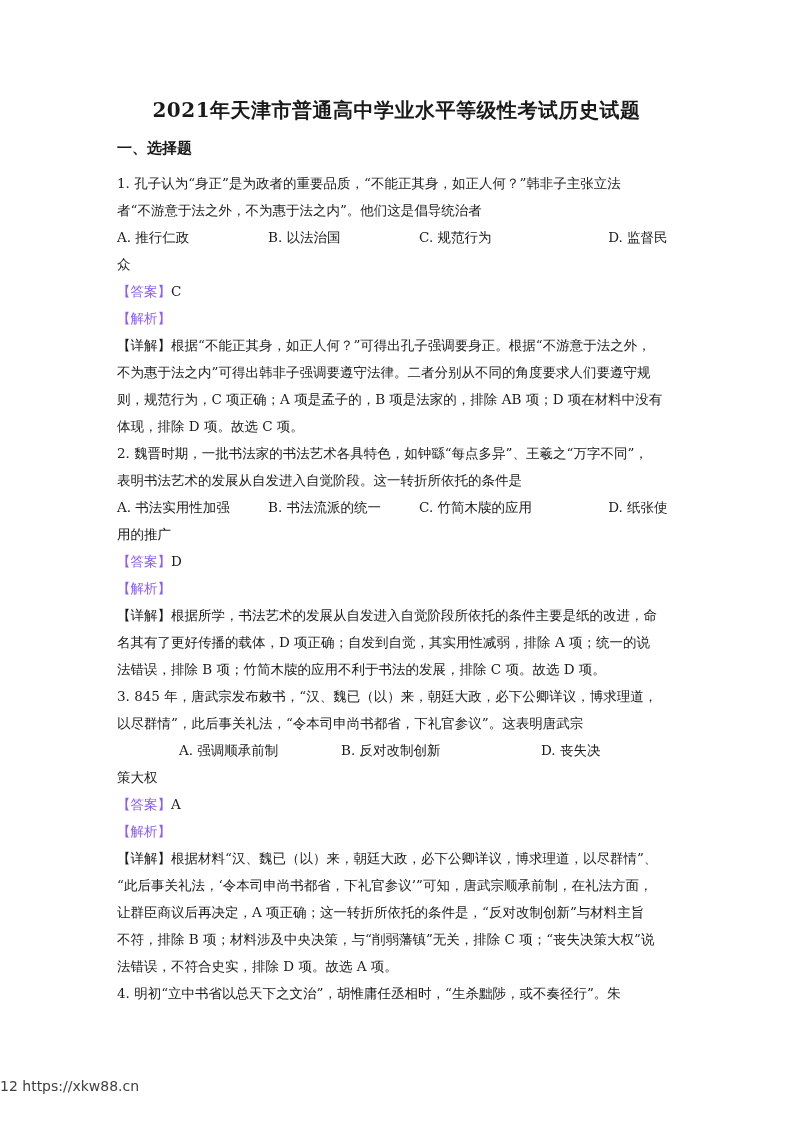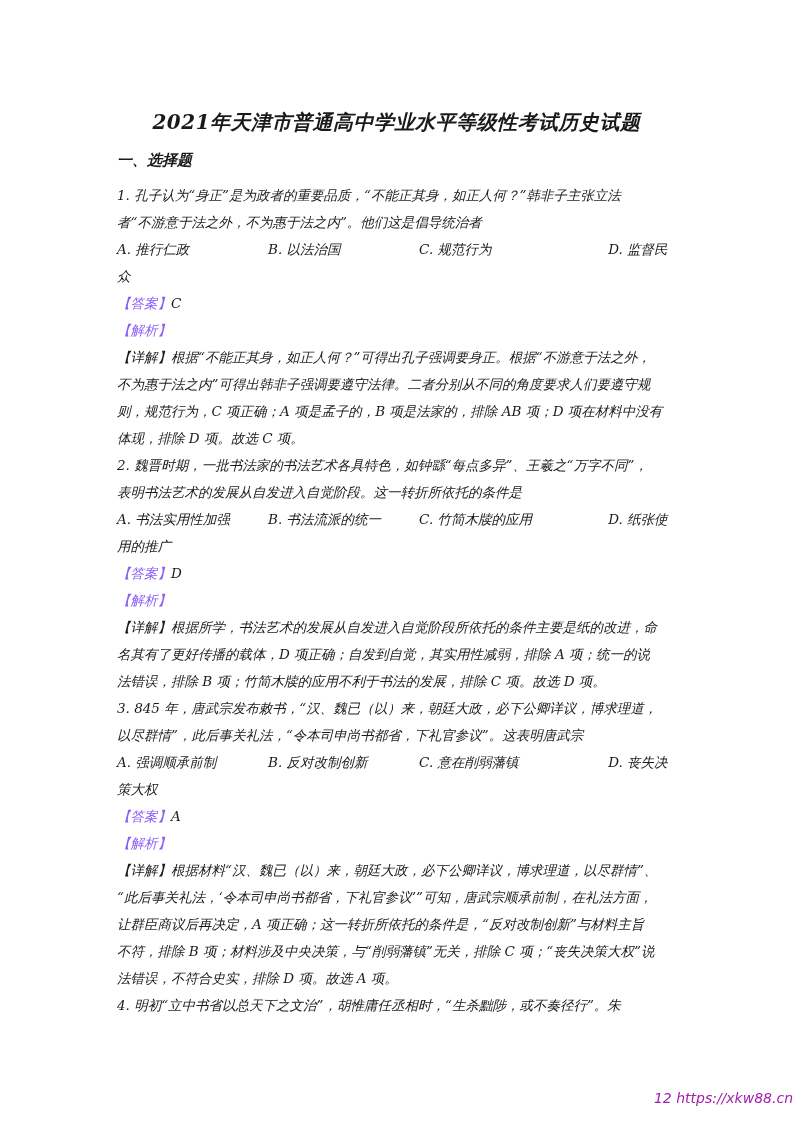--- a/index.html
+++ b/index.html
@@ -1,30 +1,30 @@
 <!DOCTYPE html>
 <html><head>
 <meta charset="utf-8">
 <style>
   html, body { margin: 0; padding: 0; background: #ffffff; }
   body { width: 793px; height: 1122px; position: relative; overflow: hidden;
          font-family: "DejaVu Serif", "Liberation Serif", serif; color: #1a1a1a; }
-  .page { position: absolute; left: 0; top: 12px; width: 793px; height: 815px; font-style: italic; }
+  .page { position: absolute; left: 0; top: 0; width: 793px; height: 815px; }
   .title { position: absolute; top: 97px; left: 0; width: 793px; text-align: center;
            font-size: 20px; font-weight: bold; letter-spacing: 0.5px; }
   .section { position: absolute; left: 117px; top: 139px; font-size: 15px; font-weight: bold; }
   .content { position: absolute; left: 117px; top: 170px; width: 562px; font-size: 13.5px; line-height: 27px; }
   .line { white-space: nowrap; height: 27px; }
   .opts { display: flex; height: 27px; justify-content: center; }
   .opt { width: 162px; white-space: nowrap; }
   .opt.last { width: 76px; margin-left: 38px; }
   .tag { color: #8b5cf6; }
   .answer-val { color: #1a1a1a; }
-  .footer { position: absolute; top: 1078px; left: 0; width: 793px; text-align: right;
-            font-family: "DejaVu Sans", "Liberation Sans", sans-serif; font-size: 14px; color: #a21caf; }
+  .footer { position: absolute; top: 1078px; left: 0; width: 793px; text-align: left;
+            font-family: "DejaVu Sans", "Liberation Sans", sans-serif; font-size: 14px; color: #404040; }
 </style>
 </head>
 <body>
 
 <div class="page">
   <div class="title">2021年天津市普通高中学业水平等级性考试历史试题</div>
   <div class="section">一、选择题</div>
 
   <div class="content">
 
@@ -62,21 +62,20 @@
       <div class="line">名其有了更好传播的载体，D 项正确；自发到自觉，其实用性减弱，排除 A 项；统一的说</div>
       <div class="line">法错误，排除 B 项；竹简木牍的应用不利于书法的发展，排除 C 项。故选 D 项。</div>
     </div>
 
     <div>
       <div class="line">3. 845 年，唐武宗发布敕书，“汉、魏已（以）来，朝廷大政，必下公卿详议，博求理道，</div>
       <div class="line">以尽群情”，此后事关礼法，“令本司申尚书都省，下礼官参议”。这表明唐武宗</div>
       <div class="opts">
         <span class="opt">A. 强调顺承前制</span>
         <span class="opt">B. 反对改制创新</span>
-        <span class="opt">C. 意在削弱藩镇</span>
         <span class="opt last">D. 丧失决</span>
       </div>
       <div class="line">策大权</div>
       <div class="line"><span class="tag">【答案】</span><span class="answer-val">A</span></div>
       <div class="line tag">【解析】</div>
       <div class="line"><span>【详解】</span><span>根据材料“汉、魏已（以）来，朝廷大政，必下公卿详议，博求理道，以尽群情”、</span></div>
       <div class="line">“此后事关礼法，‘令本司申尚书都省，下礼官参议’”可知，唐武宗顺承前制，在礼法方面，</div>
       <div class="line">让群臣商议后再决定，A 项正确；这一转折所依托的条件是，“反对改制创新”与材料主旨</div>
       <div class="line">不符，排除 B 项；材料涉及中央决策，与“削弱藩镇”无关，排除 C 项；“丧失决策大权”说</div>
       <div class="line">法错误，不符合史实，排除 D 项。故选 A 项。</div>

